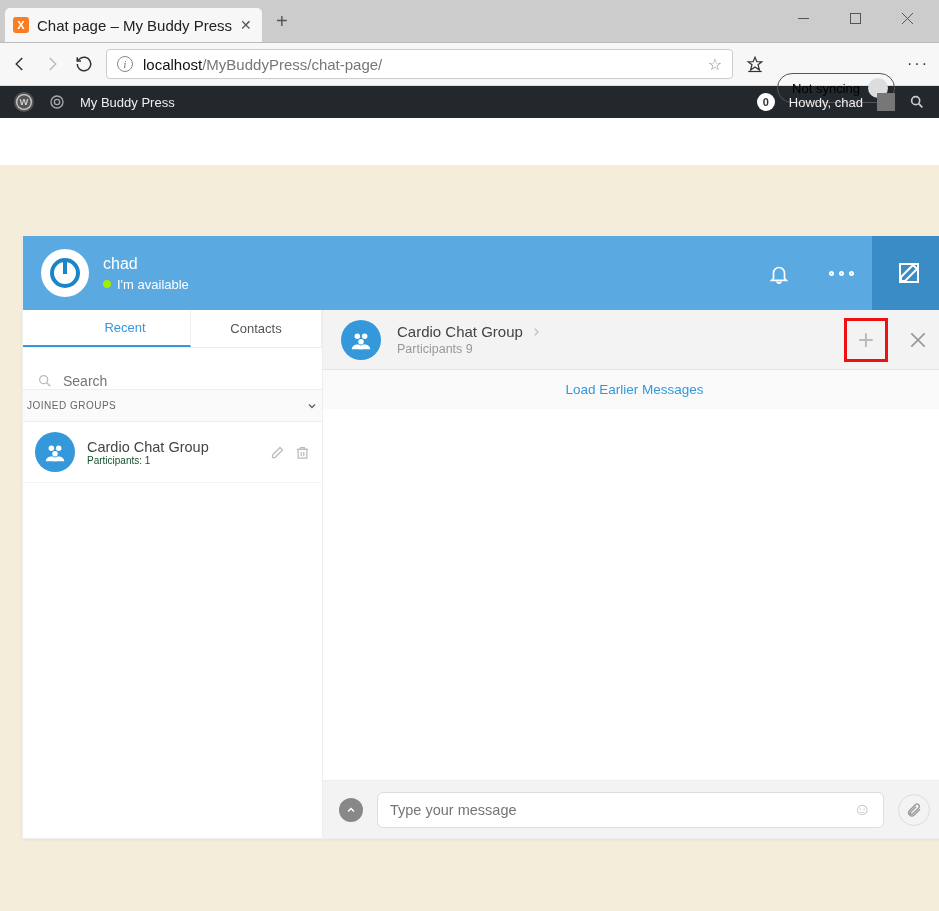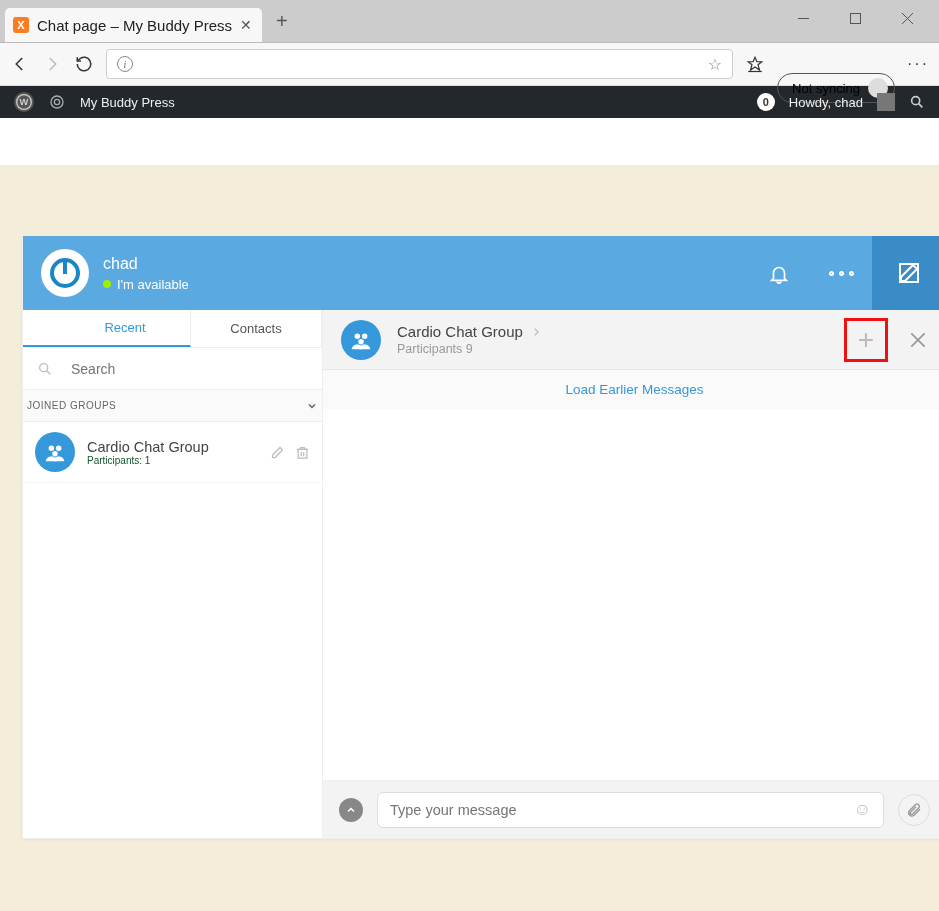--- a/index.html
+++ b/index.html
@@ -54,21 +54,21 @@
   .tool { width:62px; display:flex; align-items:center; justify-content:center; color:#fff; cursor:pointer;}
   .tool.compose { background:#3a8cc7; width:74px;}
   .dots3 { display:flex; gap:5px;} .dots3 span{width:5px;height:5px;border:2px solid #fff;border-radius:50%;}
 
   .wgt-body { display:flex; height:528px;}
   .left { width:300px; border-right:1px solid #eee; display:flex; flex-direction:column;}
   .tabs { display:flex; height:38px; border-bottom:1px solid #eee;}
   .tabb { flex:1; display:flex; align-items:center; justify-content:center; font-size:13px; color:#555; cursor:pointer; border-right:1px solid #eee;}
   .tabb.recent { color:#3498db; border-bottom:2px solid #3498db;padding-left:37px;}
   .tabb.groups { background:#3498db; color:#fff;}
-  .search { border-bottom:1px solid #eee; height:42px; display:flex; align-items:center; padding:0 14px; gap:18px;}
+  .search { border-bottom:1px solid #eee; height:42px; display:flex; align-items:flex-end; padding:0 14px; gap:10px;}
   .search input { border:none; outline:none; font-size:14px; flex:1; color:#555;}
   .sec-head { height:32px; background:#fafafa; border-bottom:1px solid #eee; display:flex; align-items:center; justify-content:space-between; padding:0 4px; font-size:10px; color:#666; letter-spacing:0.5px;}
   .grp-item { display:flex; align-items:center; padding:10px 12px; gap:12px; border-bottom:1px solid #f4f4f4;}
   .grp-av { width:40px; height:40px; border-radius:50%; background:#3498db; display:flex; align-items:center; justify-content:center; color:#fff;}
   .grp-txt .t { font-size:14.5px; color:#444;}
   .grp-txt .p { font-size:10px; color:#14532d;}
   .grp-act { margin-left:auto; display:flex; gap:10px; color:#bbb;}
 
   .right { flex:1; display:flex; flex-direction:column; background:#fafafa;}
   .conv-head { height:60px; background:#f3f3f3; border-bottom:1px solid #e5e5e5; display:flex; align-items:center; padding:0 18px; gap:16px;}
@@ -133,20 +133,21 @@
       </svg>
     </div>
   <div class="nav-icon">
       <svg width="18" height="18" viewBox="0 0 24 24" fill="none" stroke="#333" stroke-width="2">
         <path d="M3 12a9 9 0 1 0 3-6.7L3 8"></path>
         <polyline points="3 3 3 8 8 8"></polyline>
       </svg>
     </div>
   <div class="url-box">
     <div class="url-info">i</div>
+    <span class="url-text"><span class="host">localhost</span><span>/MyBuddyPress/chat-page/</span></span>
     <span class="star">☆</span>
   </div>
   <div class="nav-icon">
       <svg width="18" height="18" viewBox="0 0 24 24" fill="none" stroke="#333" stroke-width="1.6">
         <polygon points="12 3 14.5 9 21 9 16 13 18 20 12 16 6 20 8 13 3 9 9.5 9"></polygon>
         <line x1="3" y1="22" x2="21" y2="22"></line>
       </svg>
     </div>
   <div class="notsync">
     <span>Not syncing</span>

